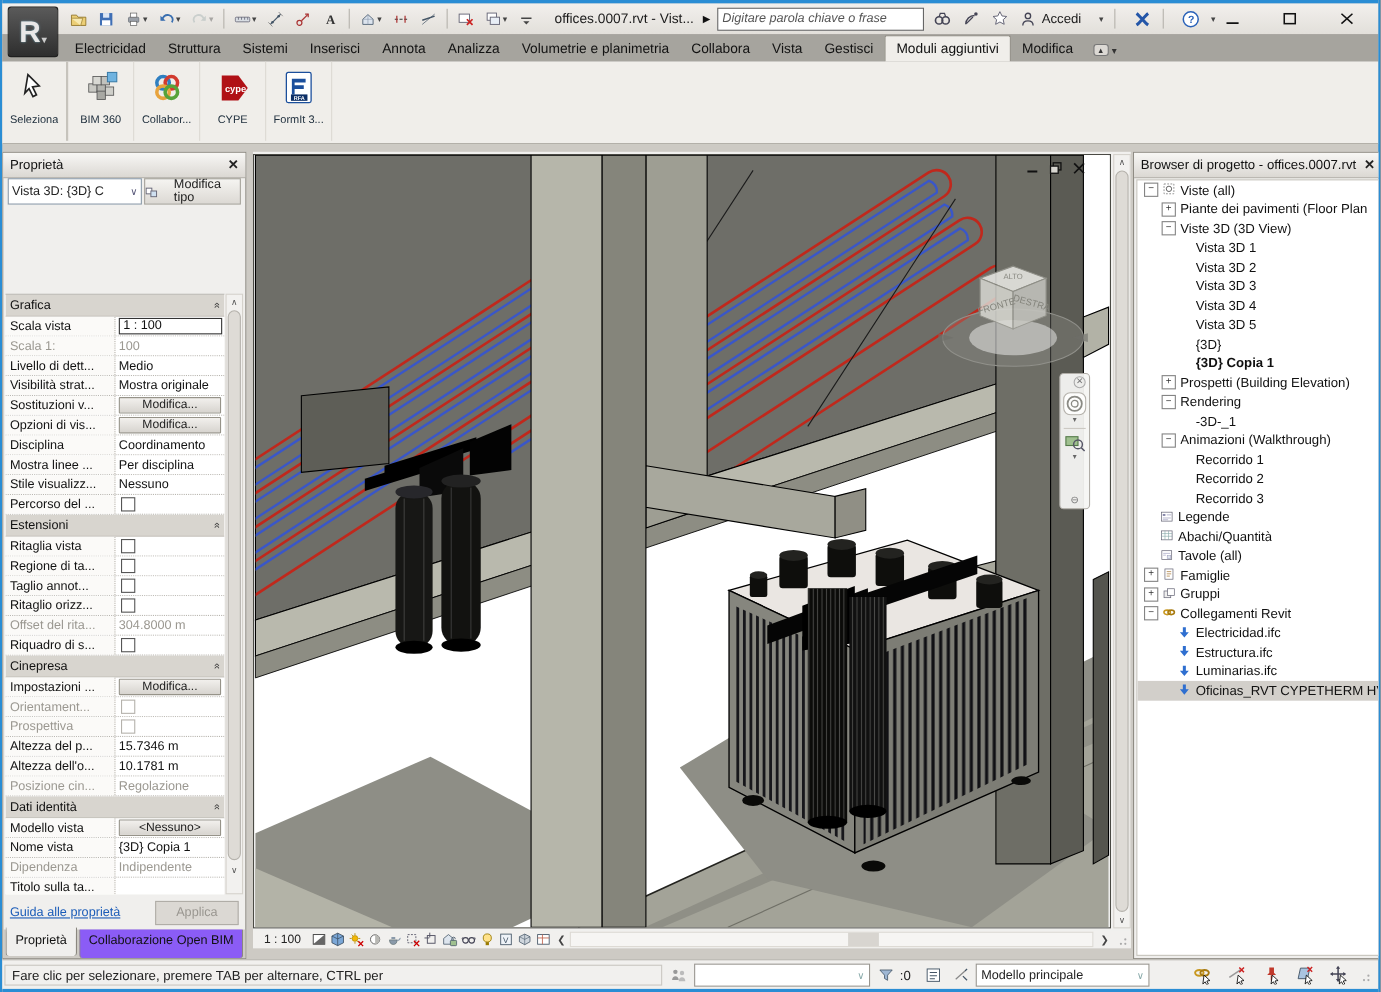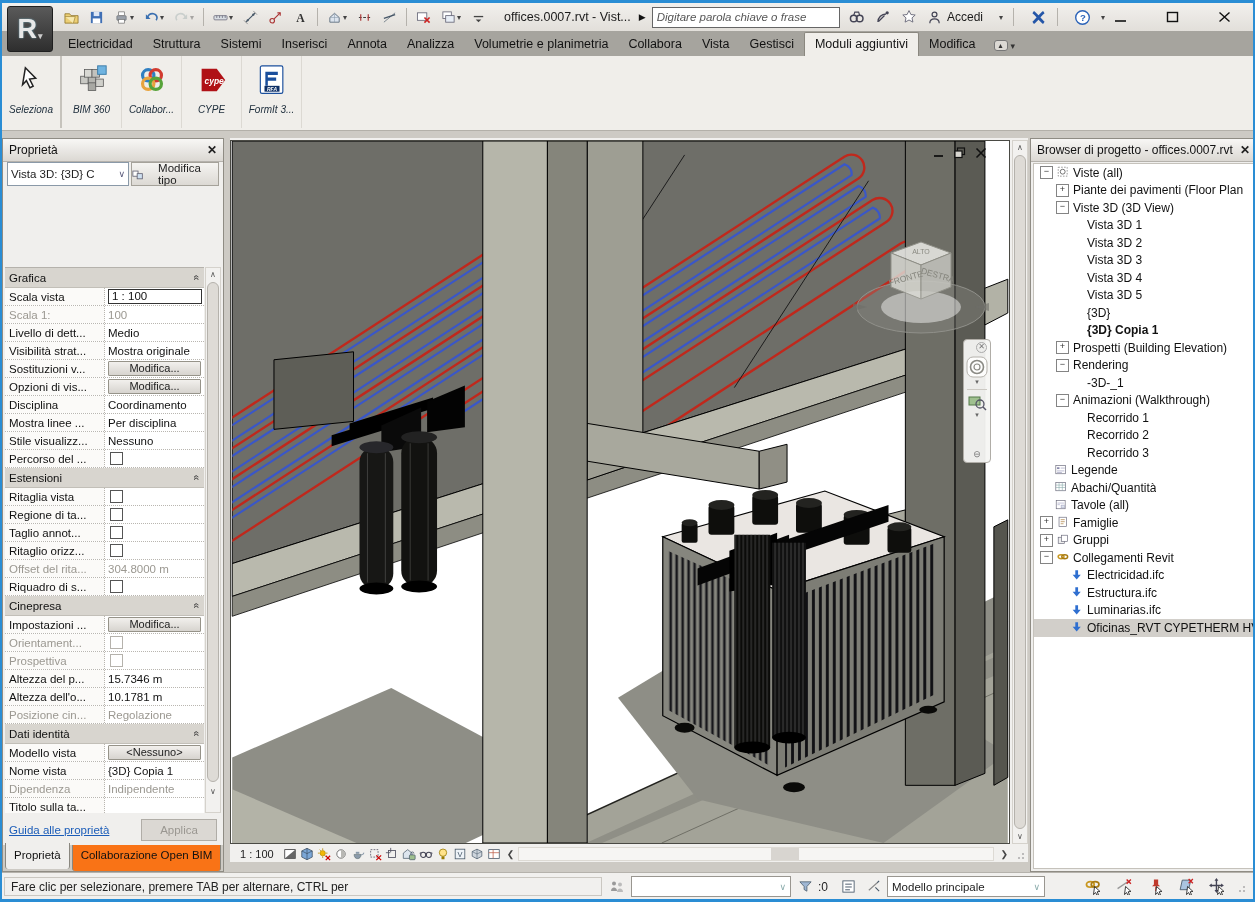--- a/index.html
+++ b/index.html
@@ -32,21 +32,21 @@
 
   
   .tabrow{position:absolute;left:0;top:31px;right:0;height:25px;background:#a6a49e;display:flex;align-items:flex-end;padding-left:56px;box-sizing:border-box;}
   .rtab{font-size:12.5px;color:#121212;padding:4px 10px 5px;white-space:nowrap;}
   .rtab.active{background:#f0eeea;border:1px solid #8a877f;border-bottom:none;border-radius:2px 2px 0 0;}
   .ribcollapse{display:flex;align-items:center;margin-left:8px;padding-bottom:5px;color:#333;font-size:9px;gap:3px;}
   .ribcollapse .pill{border:1px solid #777;border-radius:3px;background:#dcd9d4;padding:0 4px;font-size:8px;}
 
   
   .ribbon{position:absolute;left:0;top:56px;right:0;height:74px;background:#f0eeea;border-bottom:1px solid #b3b0a9;display:flex;}
-  .rbtn{width:60px;height:72px;display:flex;flex-direction:column;align-items:center;justify-content:flex-start;padding-top:4px;box-sizing:border-box;border-right:1px solid #dcd9d3;font-style:italic;}
+  .rbtn{width:60px;height:72px;display:flex;flex-direction:column;align-items:center;justify-content:flex-start;padding-top:4px;box-sizing:border-box;border-right:1px solid #dcd9d3;}
   .rbtn .big{height:40px;display:flex;align-items:center;justify-content:center;}
   .rbtn .lbl{font-size:10px;color:#20303e;margin-top:4px;white-space:nowrap;overflow:hidden;max-width:58px;}
   .rbtn.first{border-right:2px solid #c6c3bc;}
 
   
   .panel{position:absolute;background:#f0efed;border:1px solid #8f8c84;box-sizing:border-box;}
   .phead{height:22px;background:linear-gradient(#f8f7f5,#dbd8d3);border-bottom:1px solid #b5b2ac;display:flex;align-items:center;font-size:12px;color:#111;padding:0 6px;}
   .phead .x{margin-left:auto;font-size:12px;color:#222;font-weight:bold;}
 
   
@@ -71,21 +71,21 @@
   .pcheck{width:11px;height:11px;border:1px solid #555;background:#fff;margin-left:2px;}
   .prow.dis .pcheck{border-color:#b5b2ac;}
   .pscroll{position:absolute;right:2px;top:128px;width:16px;bottom:58px;background:#f2f1ef;border:1px solid #d5d2cc;box-sizing:border-box;font-size:8px;color:#555;text-align:center;}
   .pscroll .thumb{position:absolute;left:1px;right:1px;top:14px;bottom:30px;background:#dedbd6;border:1px solid #b5b2ac;border-radius:6px;}
   .pscroll .up{position:absolute;top:2px;left:0;right:0;}
   .pscroll .dn{position:absolute;bottom:16px;left:0;right:0;}
   .pfoot{position:absolute;left:0;right:0;bottom:26px;height:30px;display:flex;align-items:center;padding:0 6px;box-sizing:border-box;}
   .helplink{font-size:11.5px;color:#1b5cb8;text-decoration:underline;}
   .applybtn{margin-left:auto;width:74px;height:20px;background:#dbd8d3;border:1px solid #b0ada7;color:#9a9791;font-size:11.5px;display:flex;align-items:center;justify-content:center;}
   .ptabs{position:absolute;left:0;right:0;bottom:0;height:26px;display:flex;align-items:stretch;background:#cdcac4;padding-left:2px;gap:2px;}
-  .ptab{font-size:11.5px;color:#111;padding:4px 8px 0;background:#f97316;border:1px solid #8a877f;border-bottom:none;border-radius:0 0 3px 3px;border-top:none;}
+  .ptab{font-size:11.5px;color:#111;padding:4px 8px 0;background:#8b5cf6;border:1px solid #8a877f;border-bottom:none;border-radius:0 0 3px 3px;border-top:none;}
   .ptab.active{background:#f0efed;position:relative;top:-2px;padding-top:6px;}
 
   
   #browser{left:1028px;top:138px;width:227px;height:734px;}
   .tree{position:absolute;left:2px;right:2px;top:24px;bottom:2px;background:#fff;border:1px solid #c5c2bb;overflow:hidden;}
   .trow{height:17.5px;display:flex;align-items:center;font-size:12px;color:#111;white-space:nowrap;}
   .trow.bold{font-weight:bold;}
   .trow.selected{background:#d2cfca;}
   .texp{width:11px;height:11px;border:1px solid #848484;background:#fff;font-size:9px;line-height:9px;text-align:center;color:#333;flex:none;margin-right:4px;}
   .tspace{width:15px;flex:none;}

